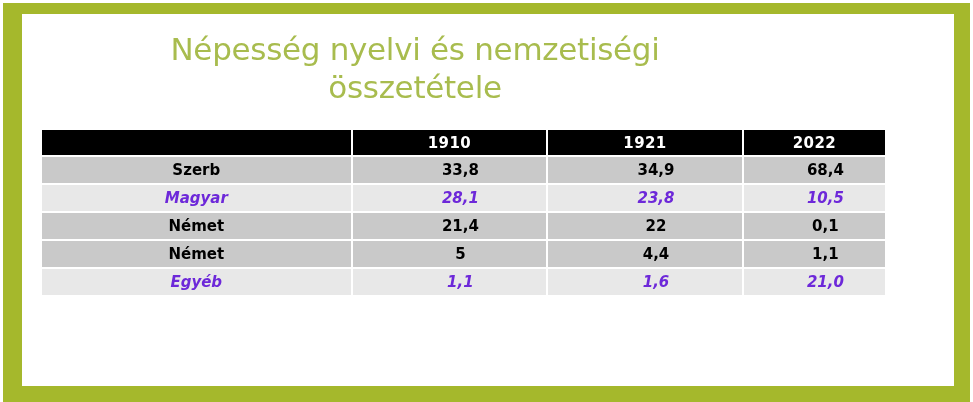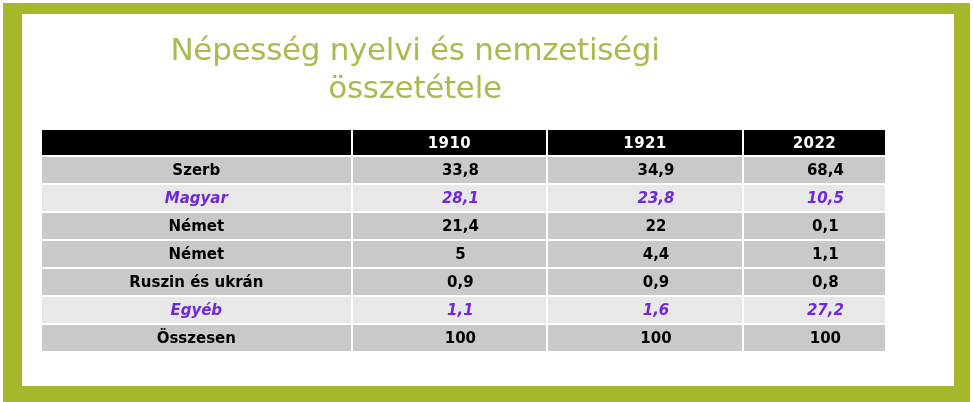--- a/index.html
+++ b/index.html
@@ -212,35 +212,23 @@
             <td class="cell-value">21,4</td>
             <td class="cell-value">22</td>
             <td class="cell-value">0,1</td>
           </tr>
           <tr class="odd">
             <td class="cell-label">Német</td>
             <td class="cell-value">5</td>
             <td class="cell-value">4,4</td>
             <td class="cell-value">1,1</td>
           </tr>
-          <tr class="odd">
-            <td class="cell-label">Ruszin és ukrán</td>
-            <td class="cell-value">0,9</td>
-            <td class="cell-value">0,9</td>
-            <td class="cell-value">0,8</td>
-          </tr>
           <tr class="even">
             <td class="cell-label">Egyéb</td>
             <td class="cell-value">1,1</td>
             <td class="cell-value">1,6</td>
-            <td class="cell-value">27,2</td>
-          </tr>
-          <tr class="odd">
-            <td class="cell-label">Összesen</td>
-            <td class="cell-value">100</td>
-            <td class="cell-value">100</td>
-            <td class="cell-value">100</td>
+            <td class="cell-value">21,0</td>
           </tr>
         </tbody>
     </table>
 
   </div>
 </div>
 
 </body></html>

